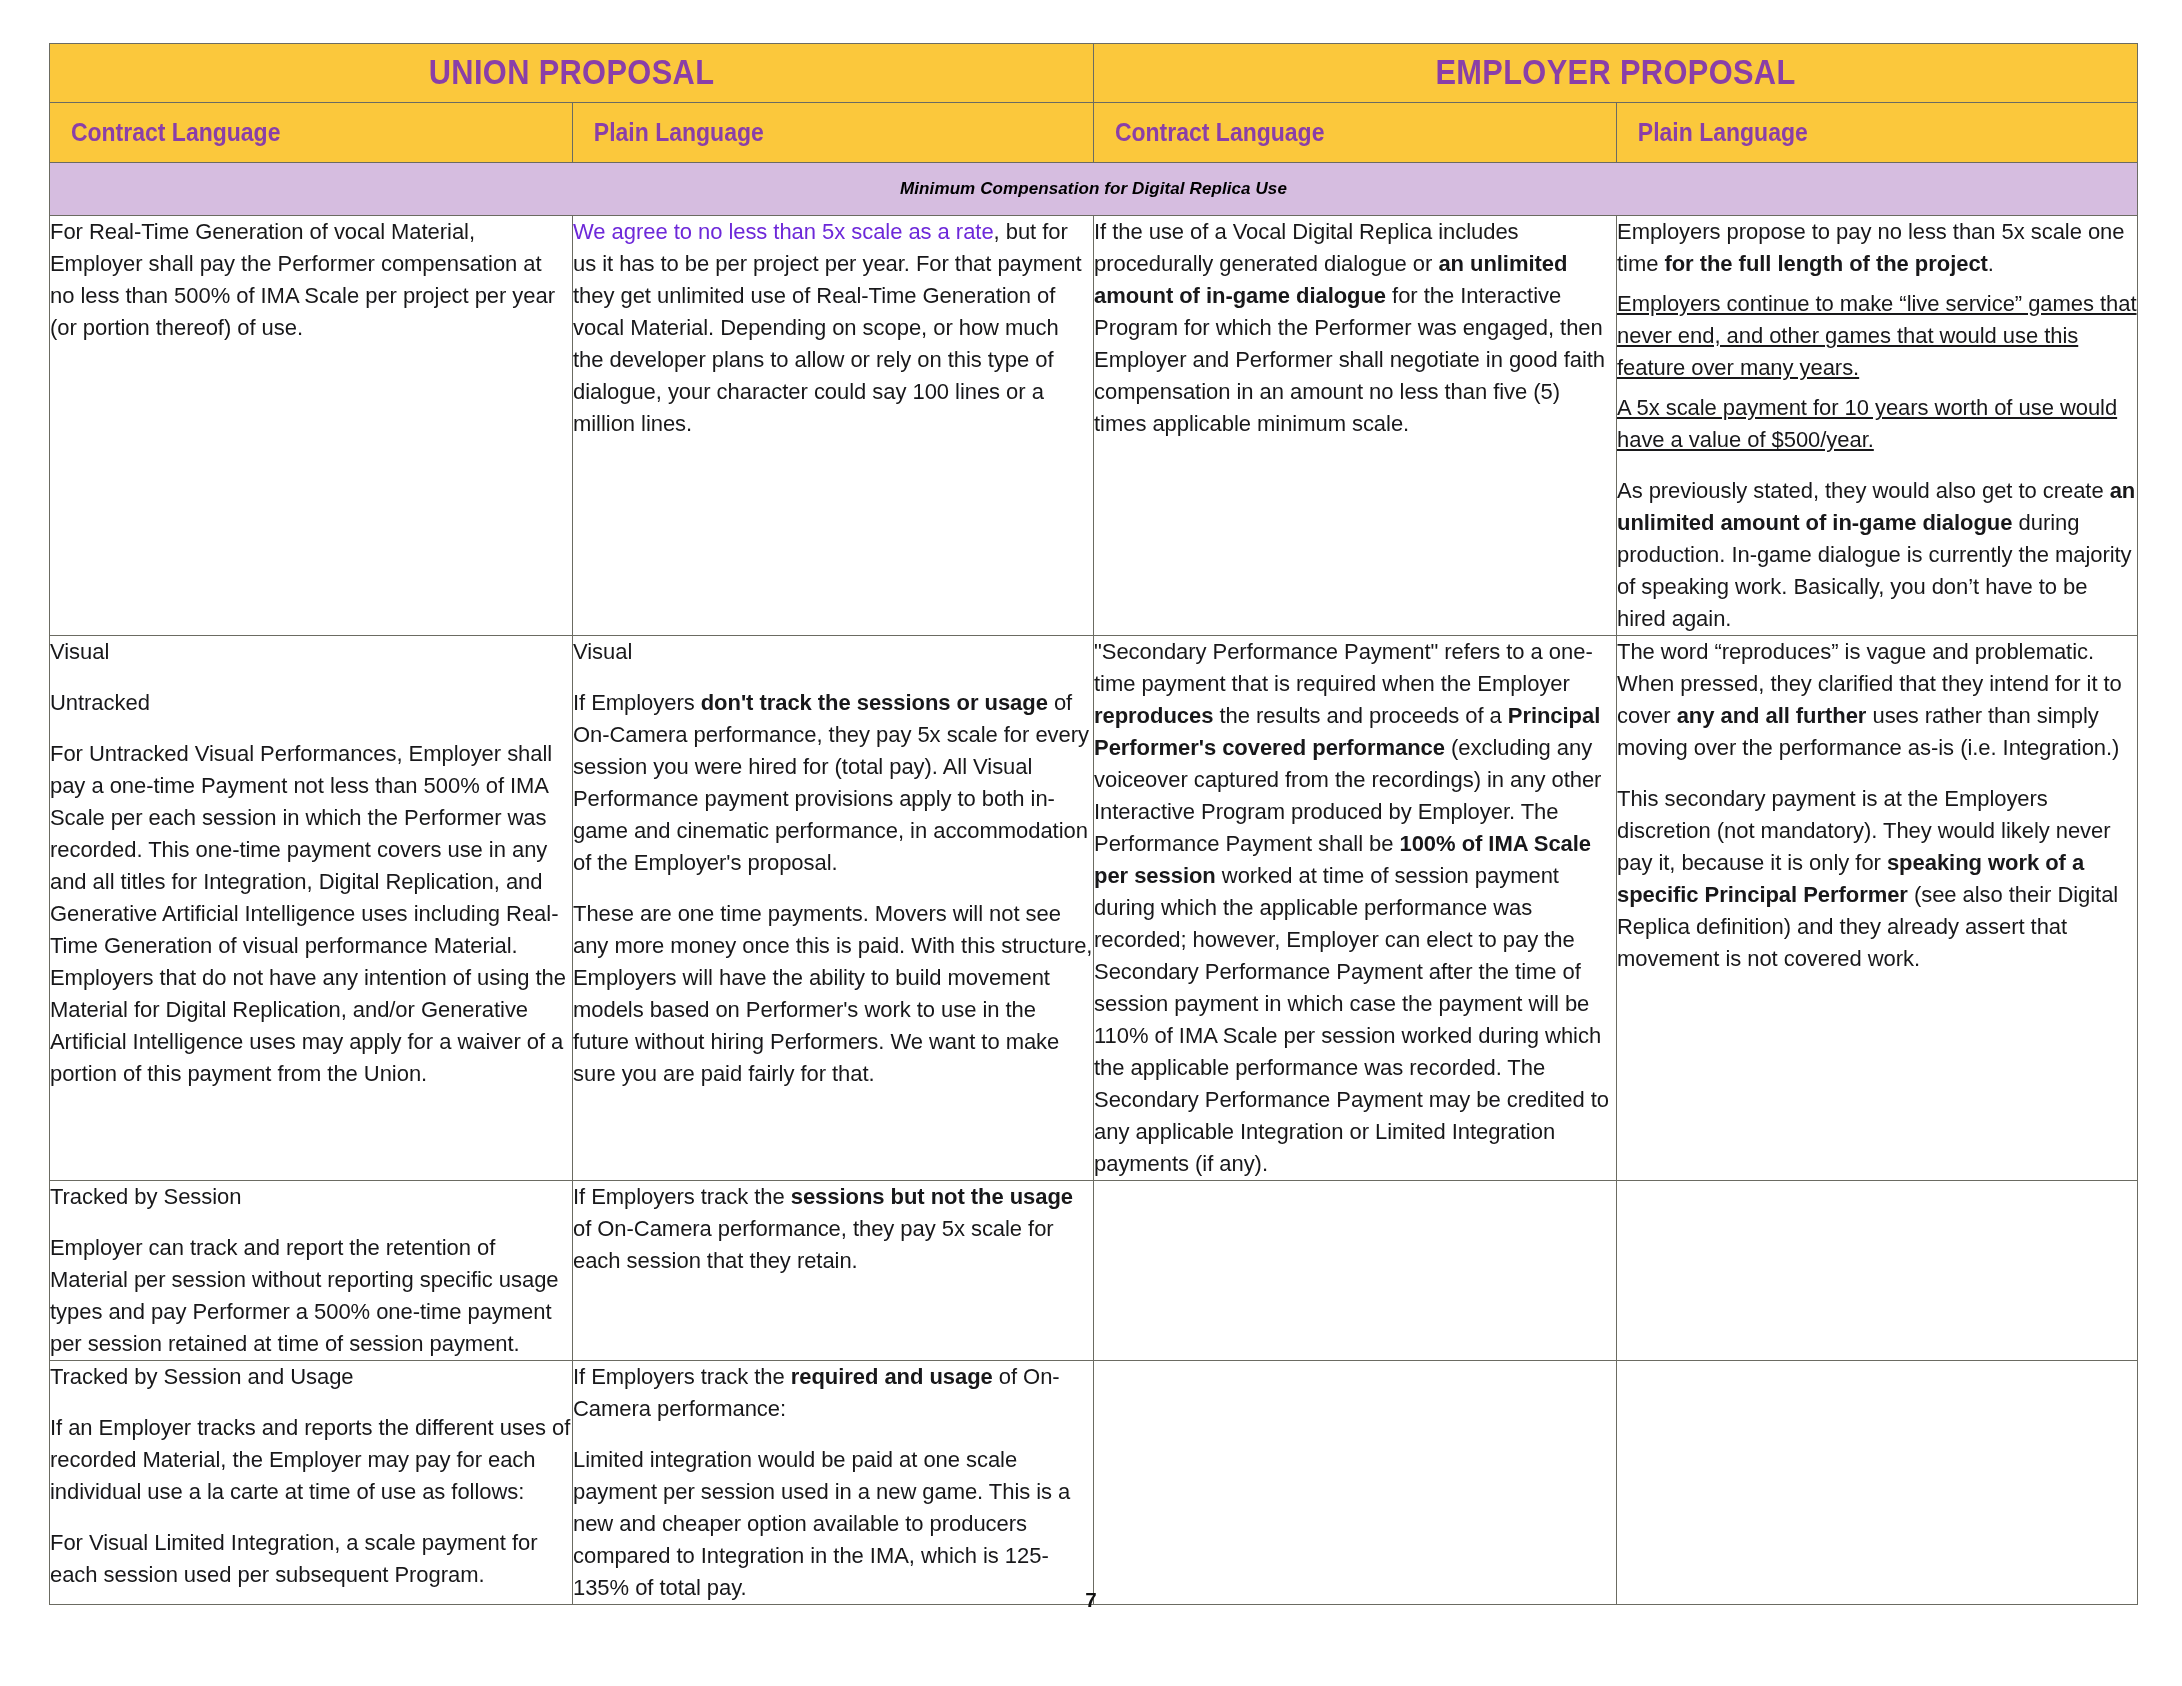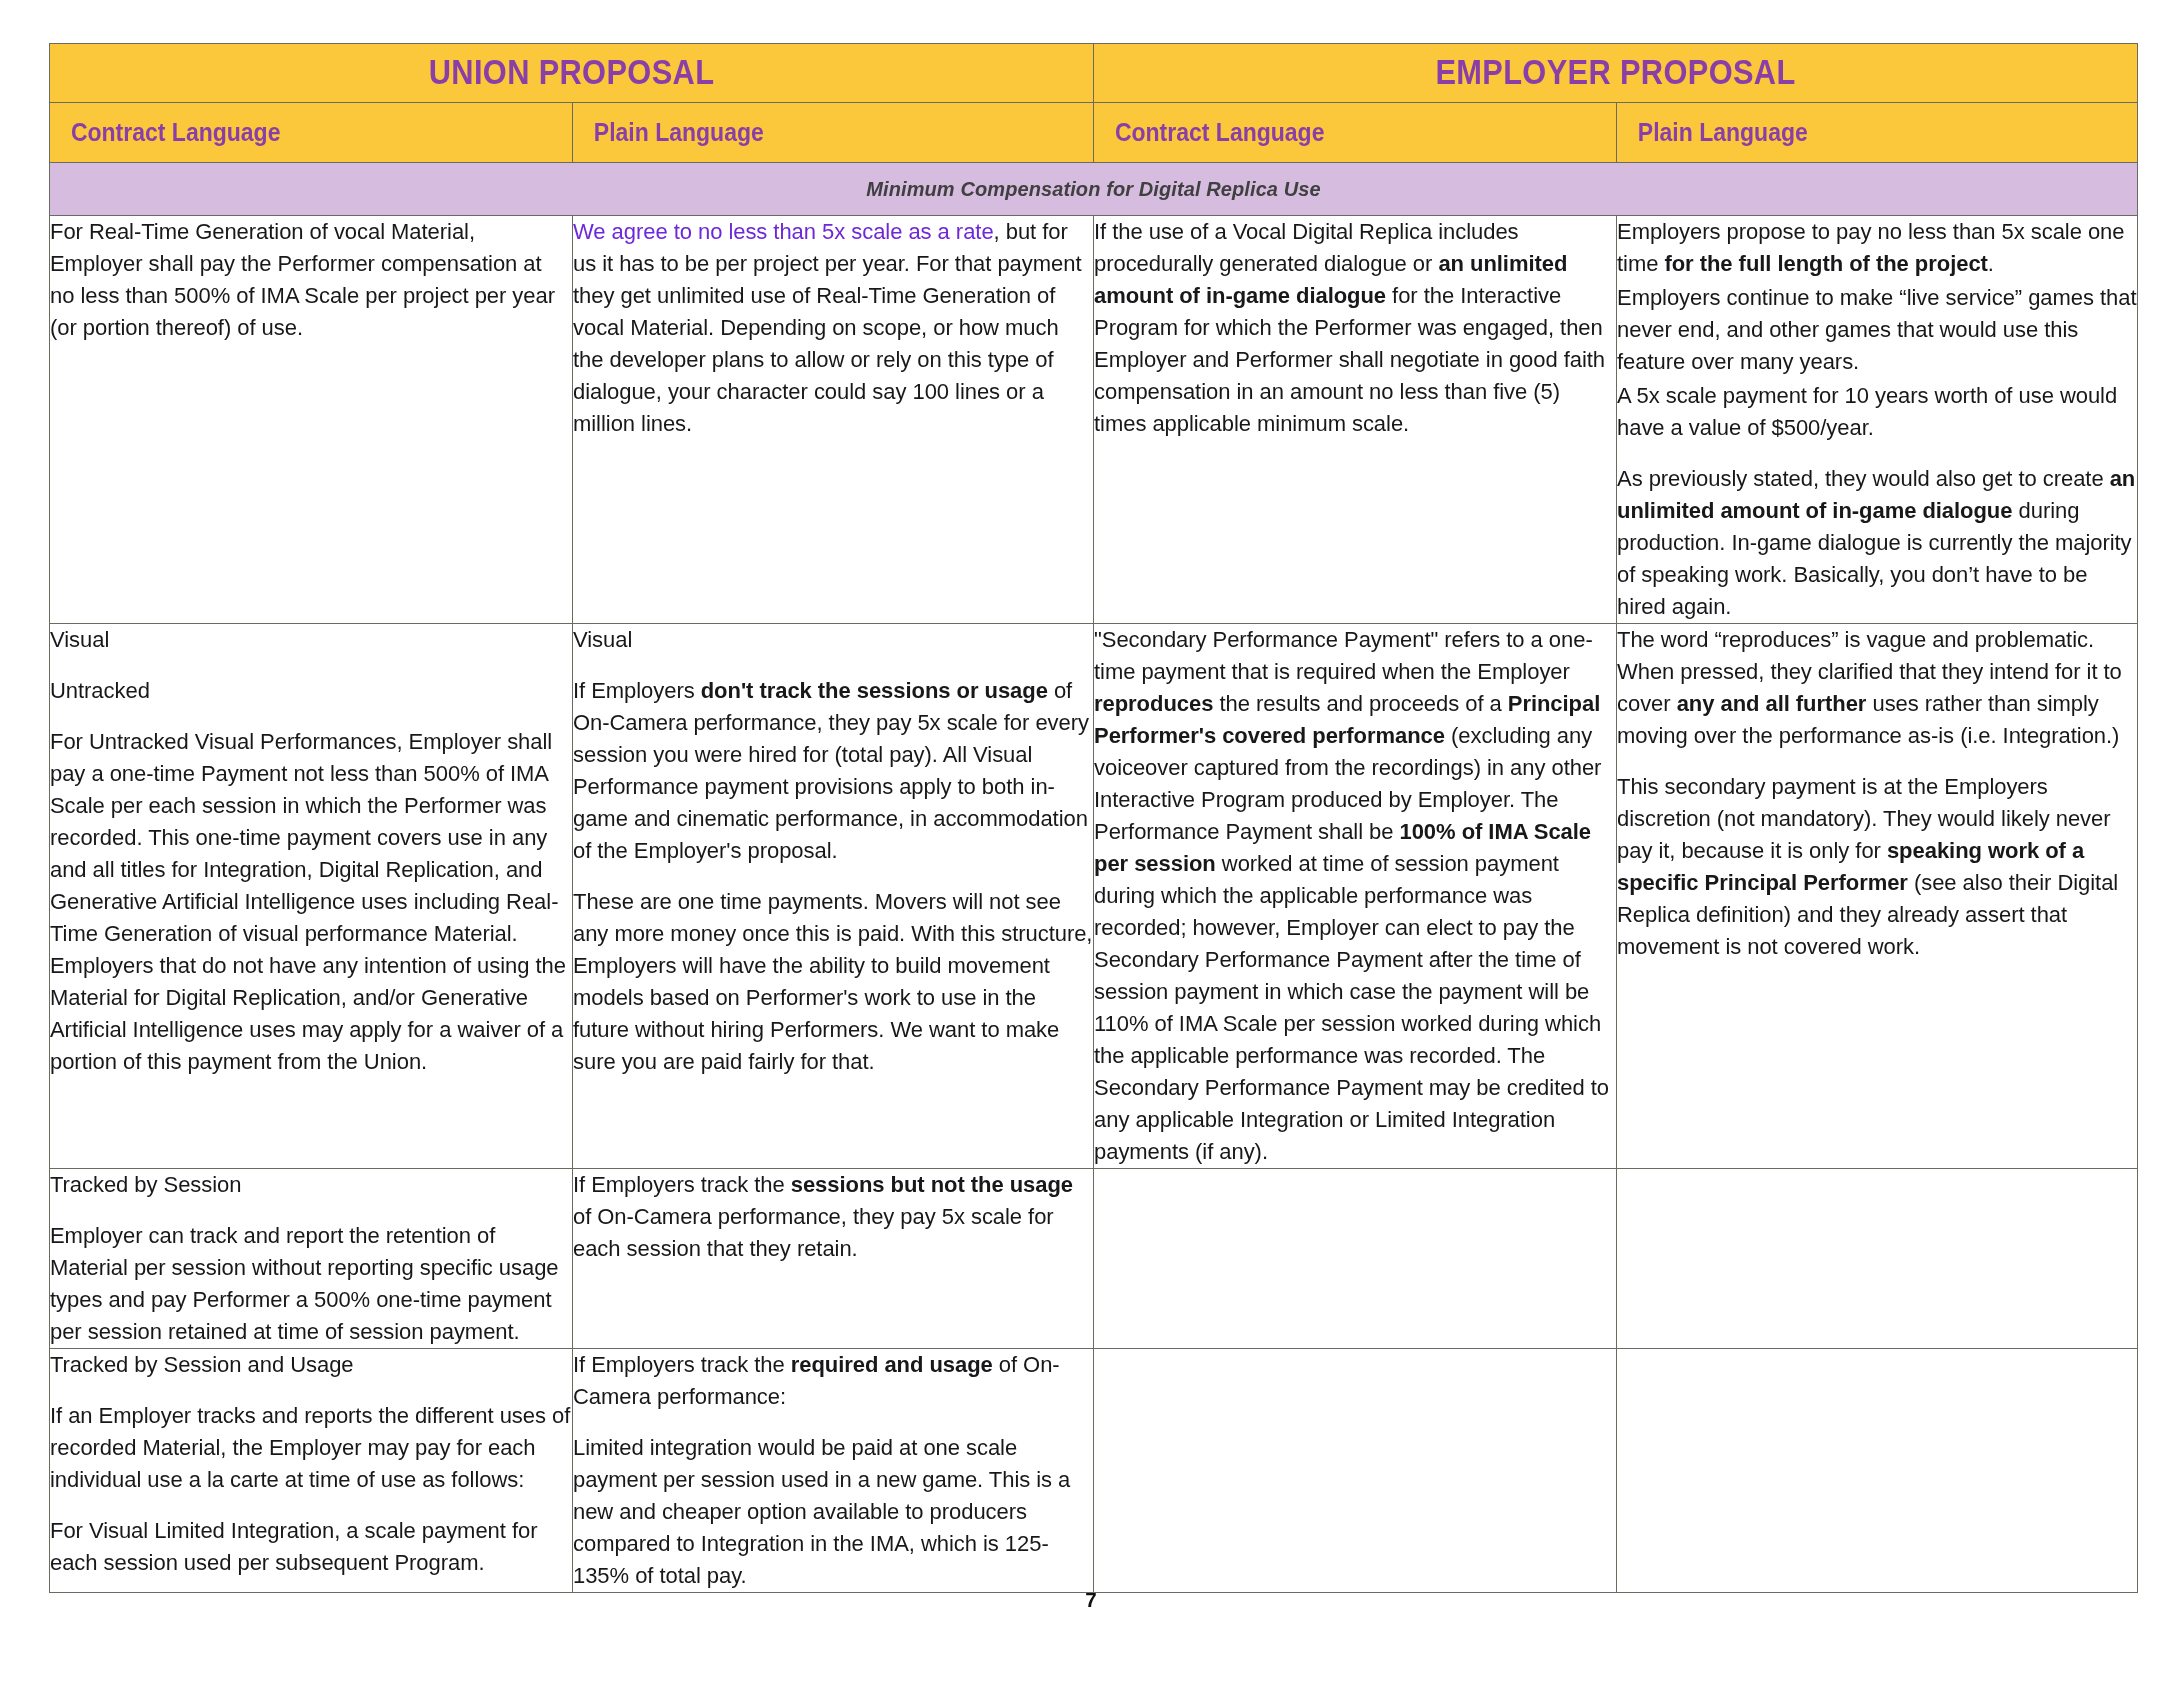--- a/index.html
+++ b/index.html
@@ -72,45 +72,46 @@
   }
 
   
   .section-band {
     background: #d6bde0;
     text-align: center;
     height: 52px;
     padding: 0 9.4px;
   }
   .section-band-text {
-    font-size: 20px;
+    font-size: 17px;
     font-style: italic;
     font-weight: bold;
-    color: #404040;
+    color: #000000;
     line-height: 52px;
     display: block;
     letter-spacing: 0.1px;
   }
 
   
   td.body-cell {
     padding: 15px 17px 17px 17px;
     font-size: 22px;
     line-height: 1.455;
     color: #18181a;
     letter-spacing: -0.05px;
   }
   td.body-cell p {
     margin: 0 0 0 0;
   }
   td.body-cell p + p {
     margin-top: 19px;
   }
   td.body-cell p.tight + p.tight {
-    margin-top: 2px;
+    margin-top: 8px;
+    text-decoration: underline;
   }
   .hl-magenta { color: #6d28d9; }
   .bold { font-weight: bold; }
 
   .page-number {
     position: absolute;
     left: 0;
     right: 0;
     top: 1588px;
     text-align: center;

